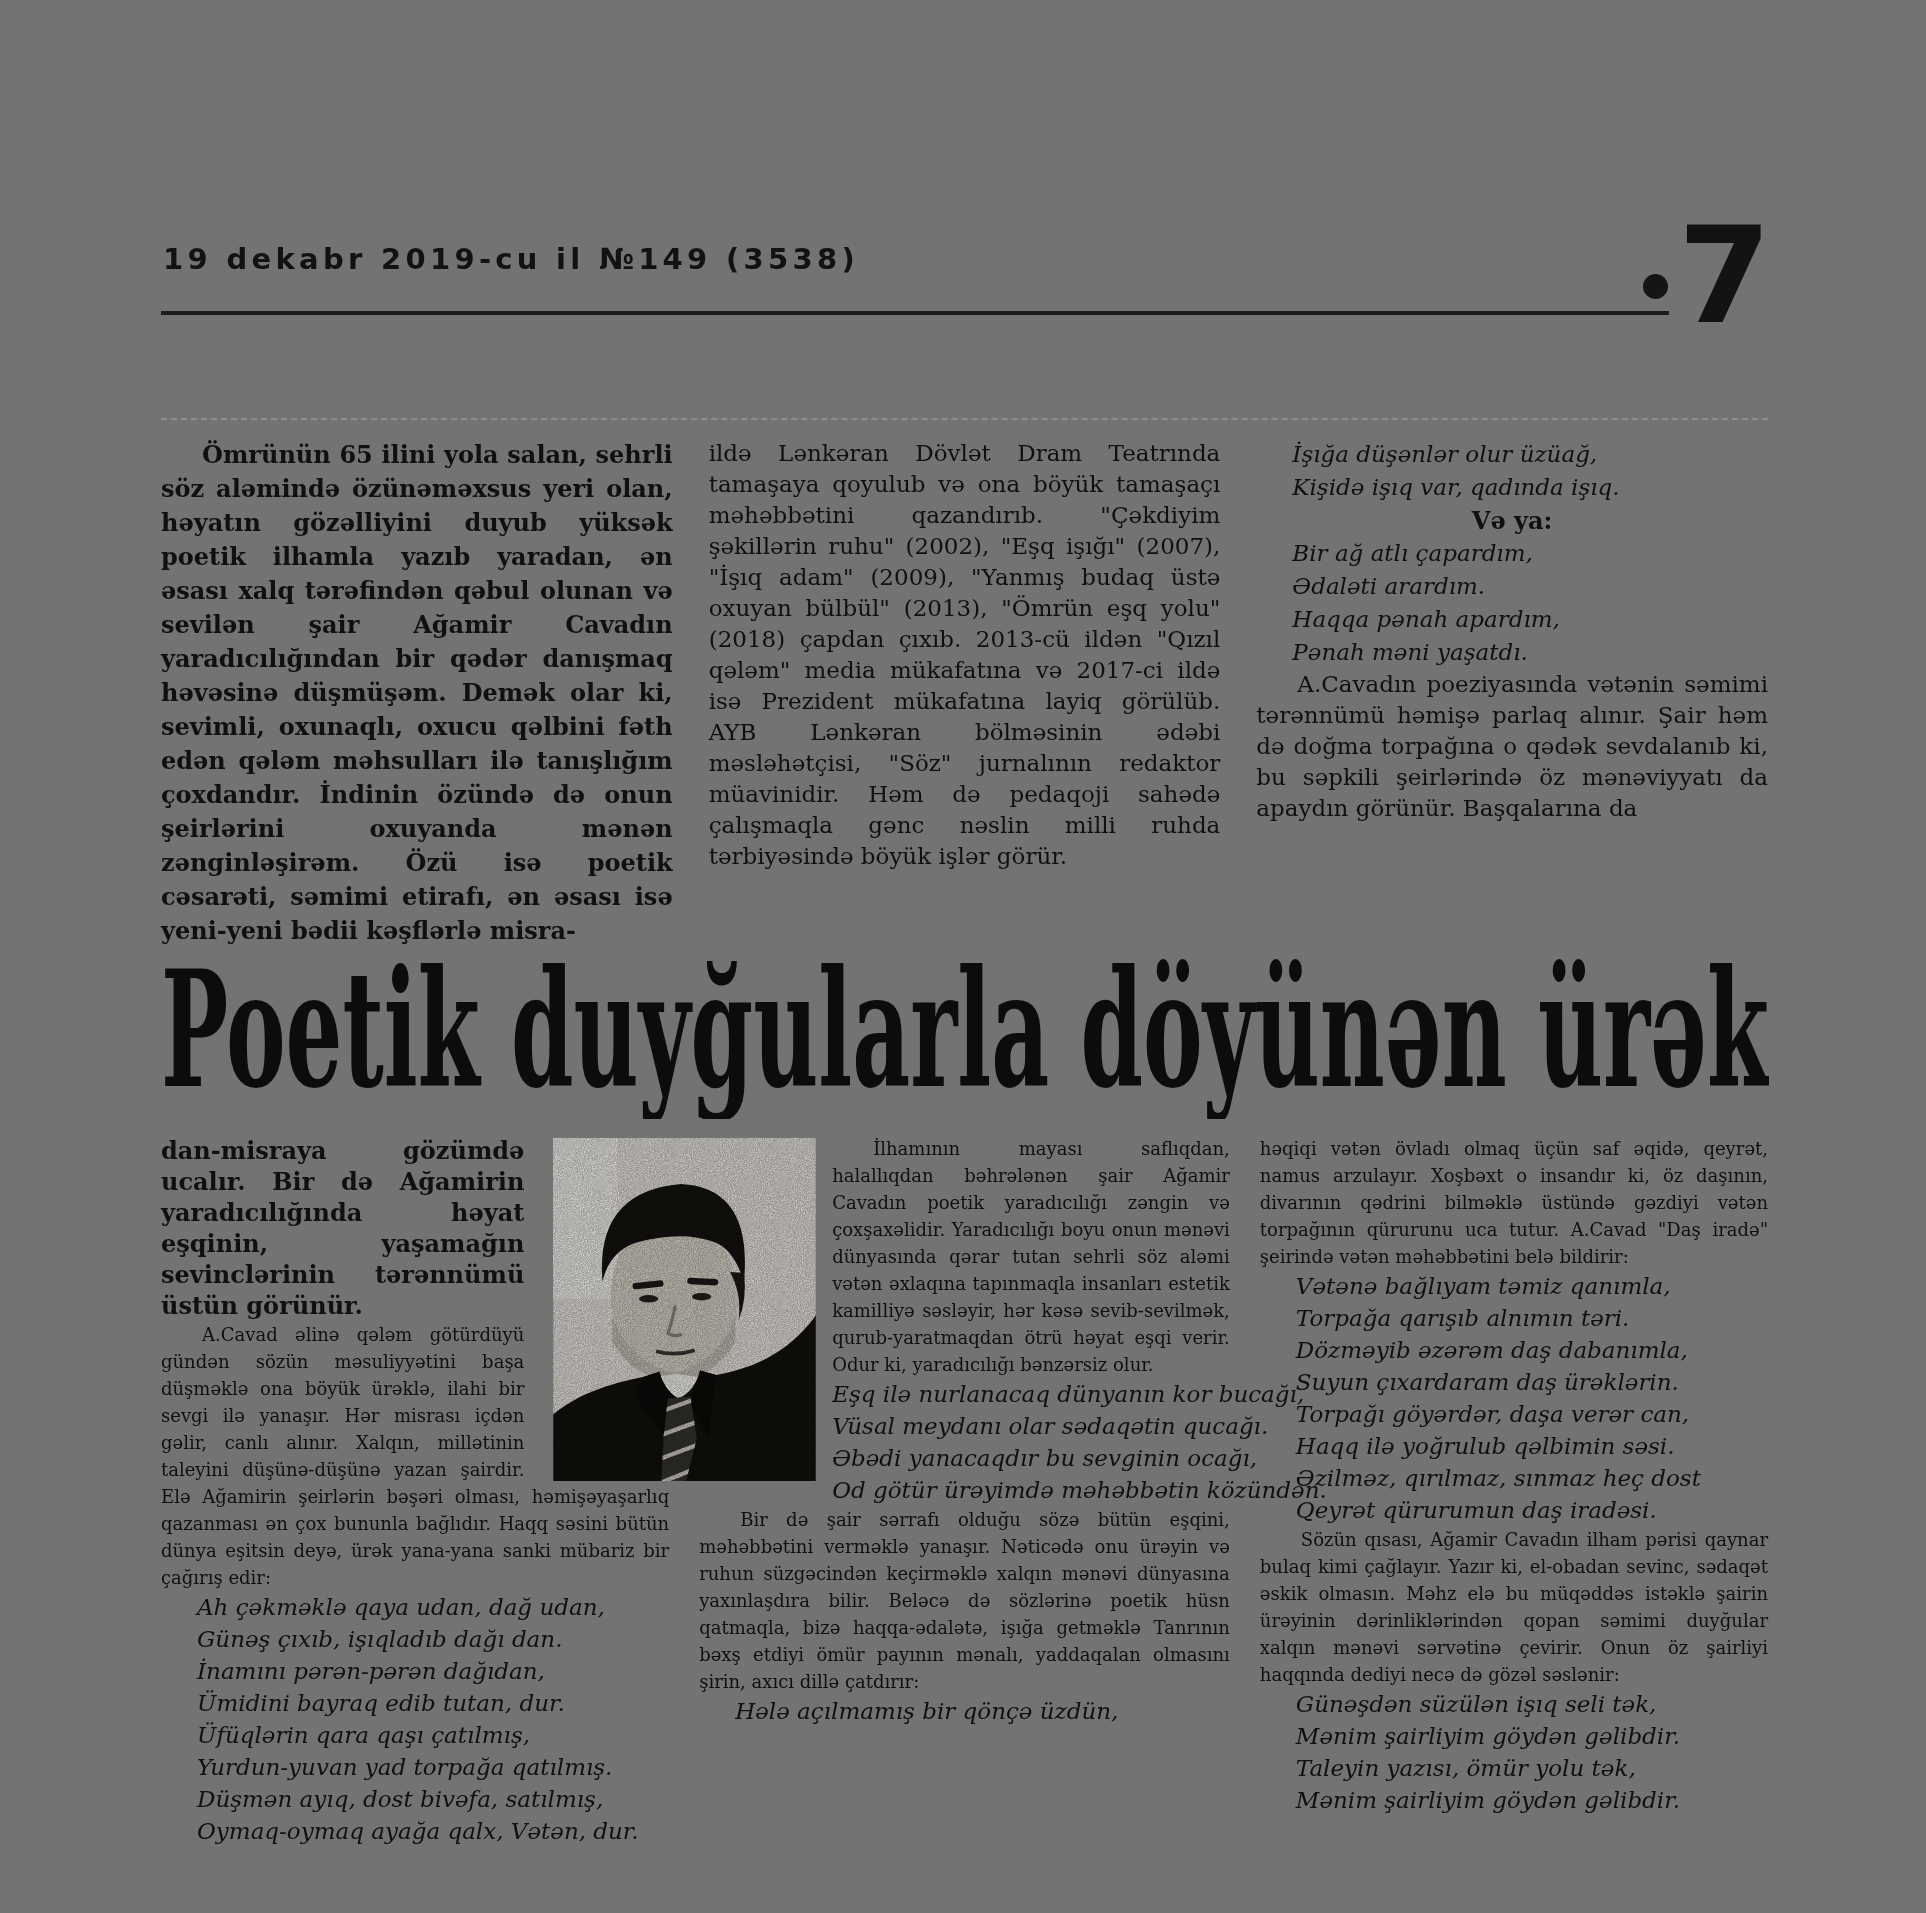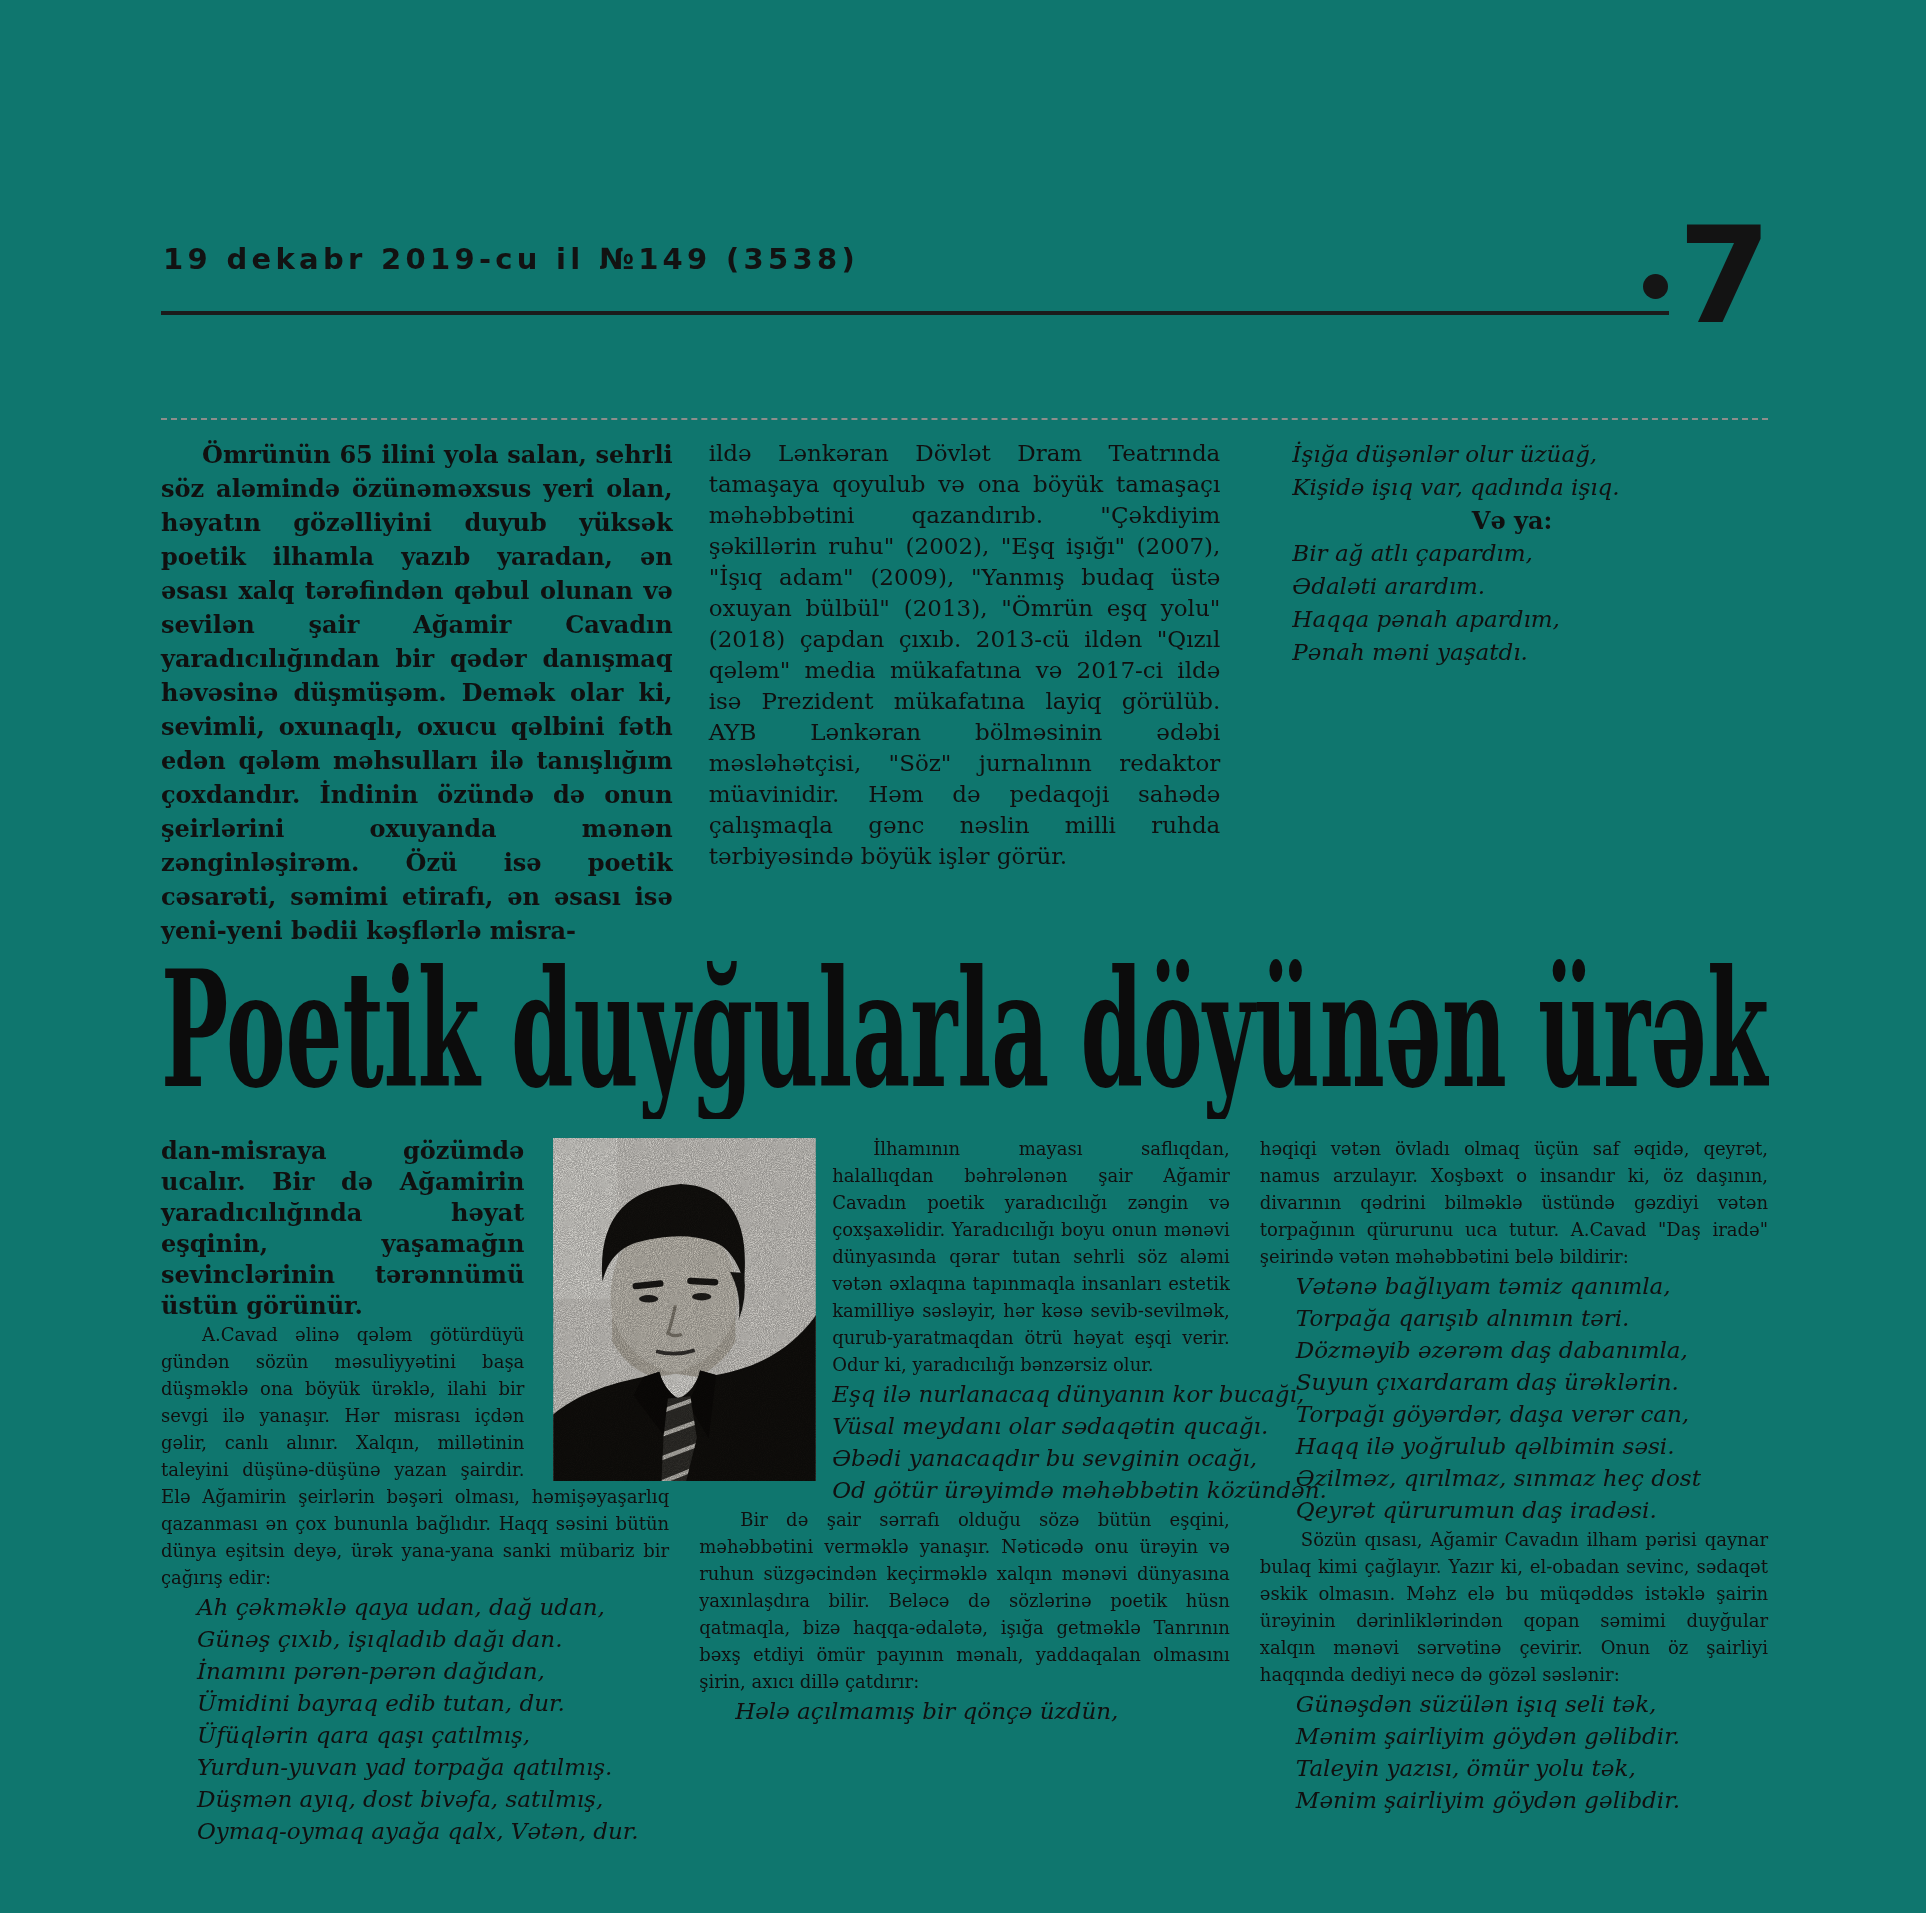--- a/index.html
+++ b/index.html
@@ -1,20 +1,20 @@
 <!DOCTYPE html>
 <html style="font-size:8.6px"><head>
 <meta charset="utf-8">
 <style>
   html,body{margin:0;padding:0;background:#e9e9e7;}
   .page{
     position:relative;
     width:1926px;height:1913px;
     box-sizing:border-box;
-    background:#0f766e;
+    background:#737373;
     color:#101010;
     padding:242px 158px 0 161px;
     overflow:hidden;
     font-family:"DejaVu Serif","Liberation Serif",serif;
   }
   
   .masthead{position:relative;height:86px;}
   .date-line{
     position:absolute;left:2.1px;top:0;
     font-family:"DejaVu Sans","Liberation Sans",sans-serif;
@@ -84,20 +84,21 @@
           <div class="poem-line">İşığa düşənlər olur üzüağ,</div>
           <div class="poem-line">Kişidə işıq var, qadında işıq.</div>
         </div>
       <div class="veya">Və ya:</div>
       <div class="poem">
           <div class="poem-line">Bir ağ atlı çapardım,</div>
           <div class="poem-line">Ədaləti arardım.</div>
           <div class="poem-line">Haqqa pənah apardım,</div>
           <div class="poem-line">Pənah məni yaşatdı.</div>
         </div>
+      <p class="para indent">A.Cavadın poeziyasında vətənin səmimi tərənnümü həmişə parlaq alınır. Şair həm də doğma torpağına o qədək sevdalanıb ki, bu səpkili şeirlərində öz mənəviyyatı da apaydın görünür. Başqalarına da</p>
     </div>
   </section>
 
   <h1 class="headline">
     <svg width="1608" height="161" viewBox="0 0 3000 300">
       <text x="0" y="238" font-size="300" font-weight="bold" font-family="DejaVu Serif, Liberation Serif, serif" fill="#0c0c0c" textLength="3000" lengthAdjust="spacingAndGlyphs">Poetik duyğularla döyünən ürək</text>
     </svg>
   </h1>
 
   <section class="body3">

